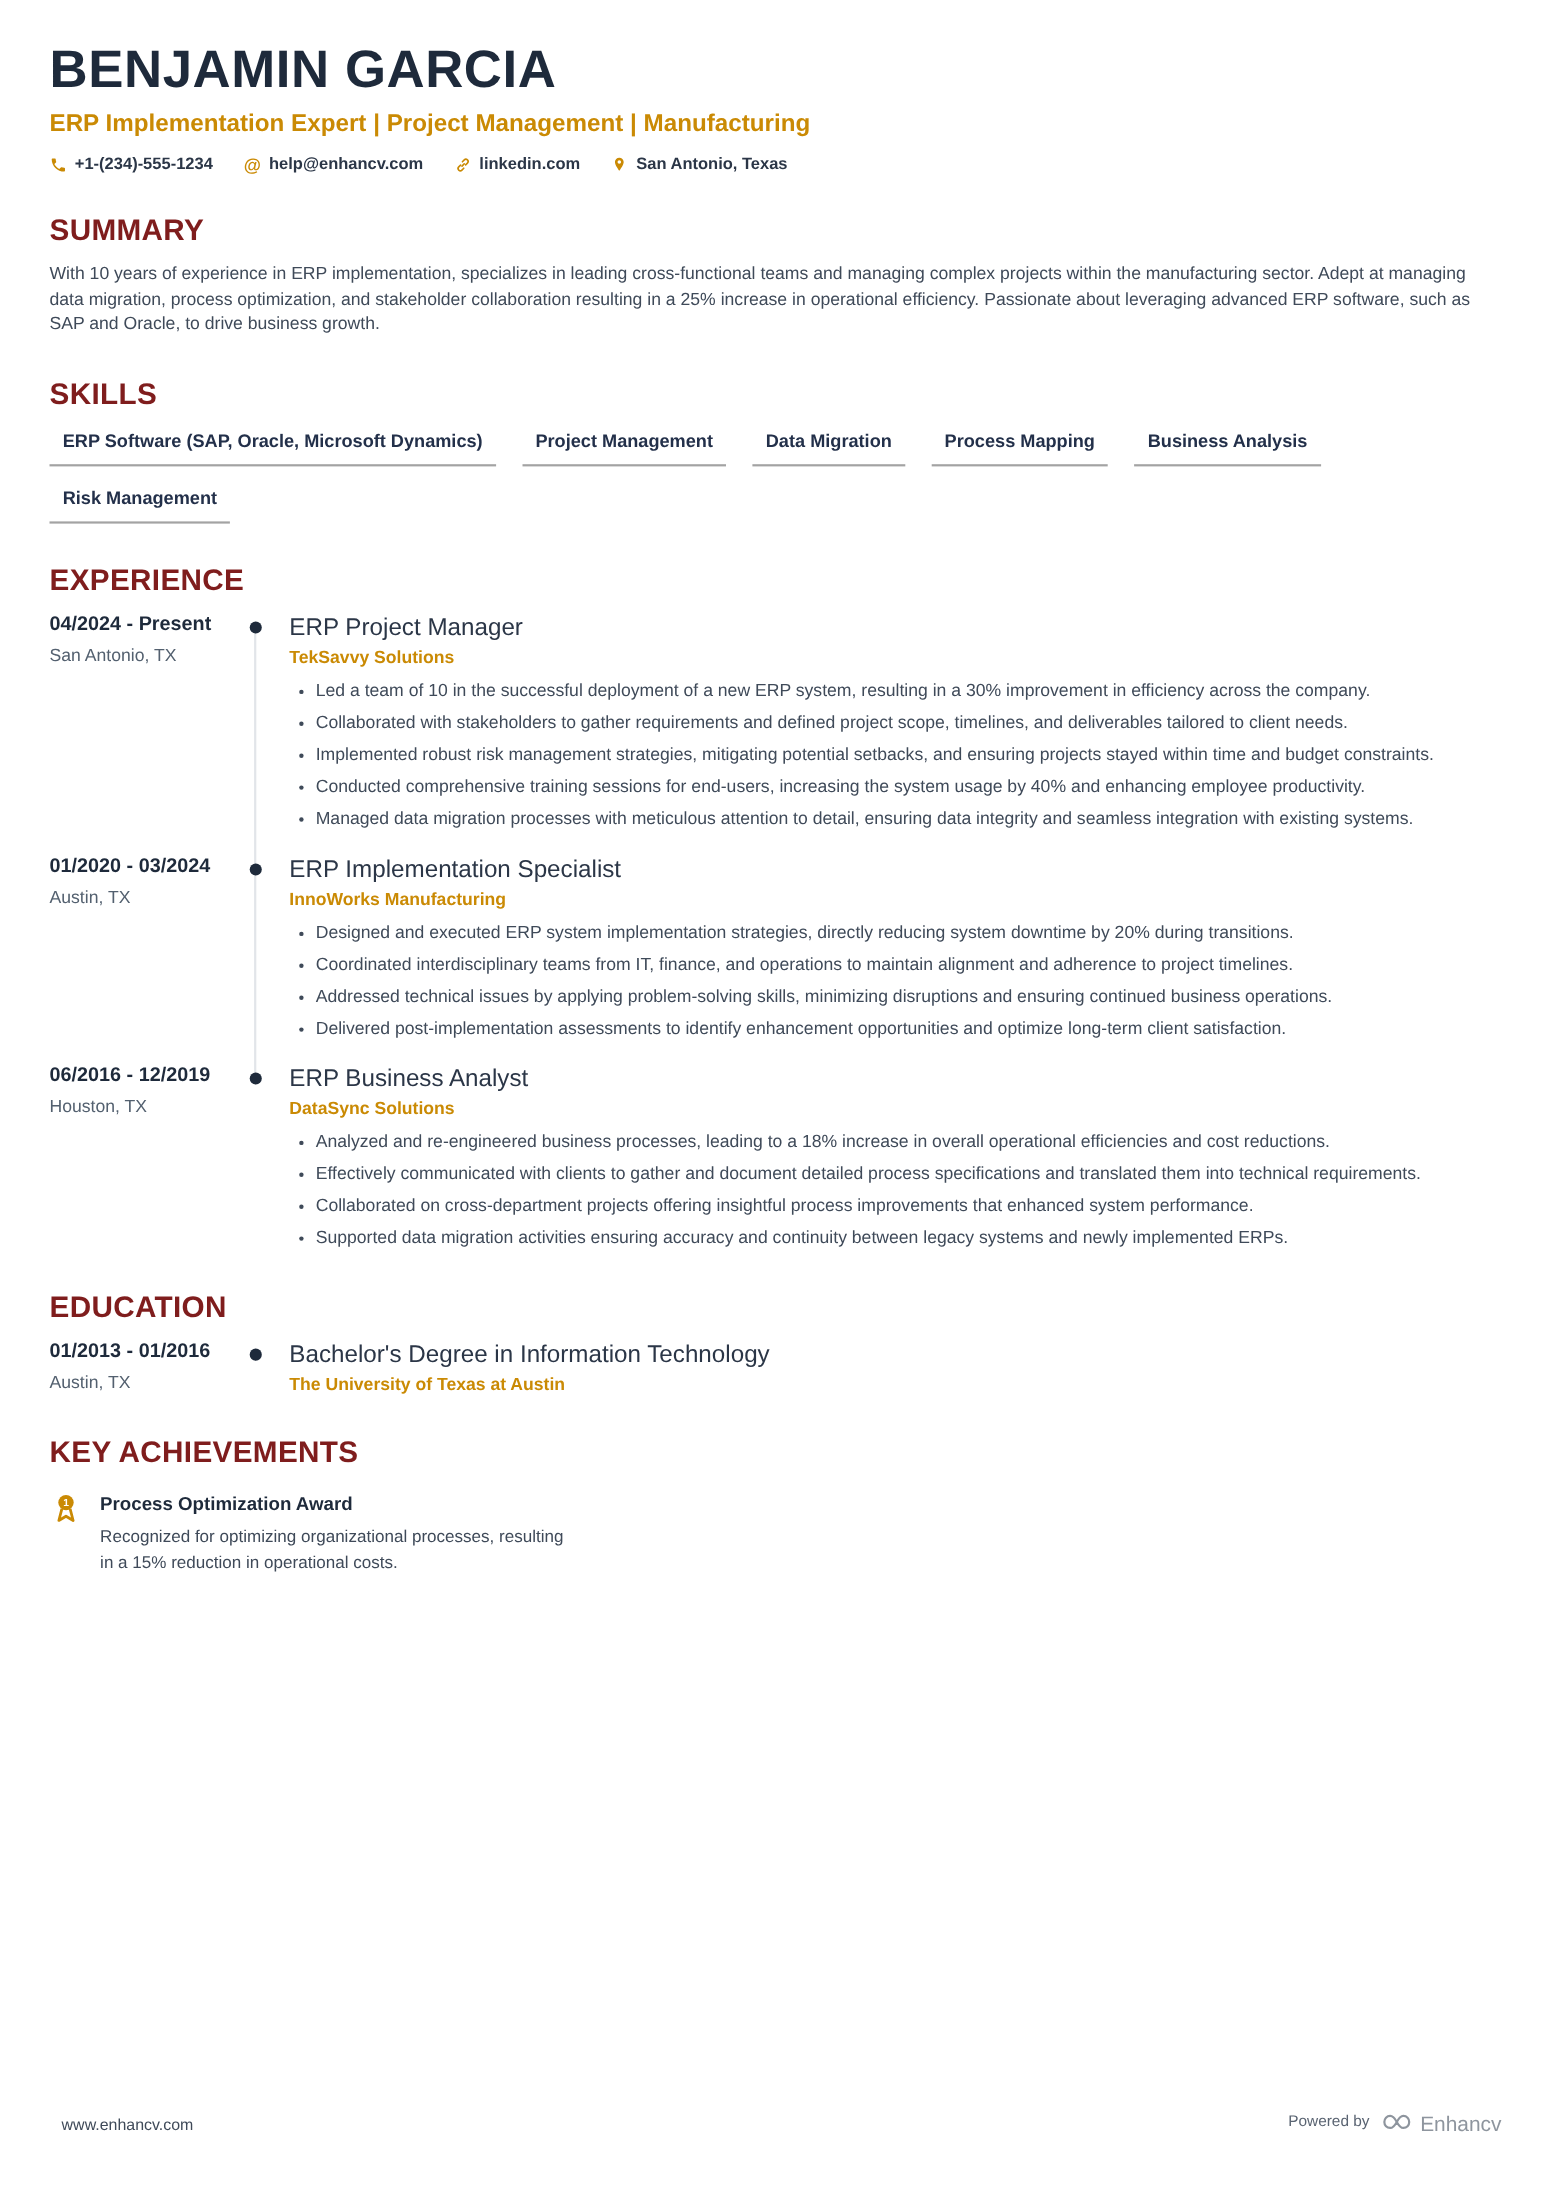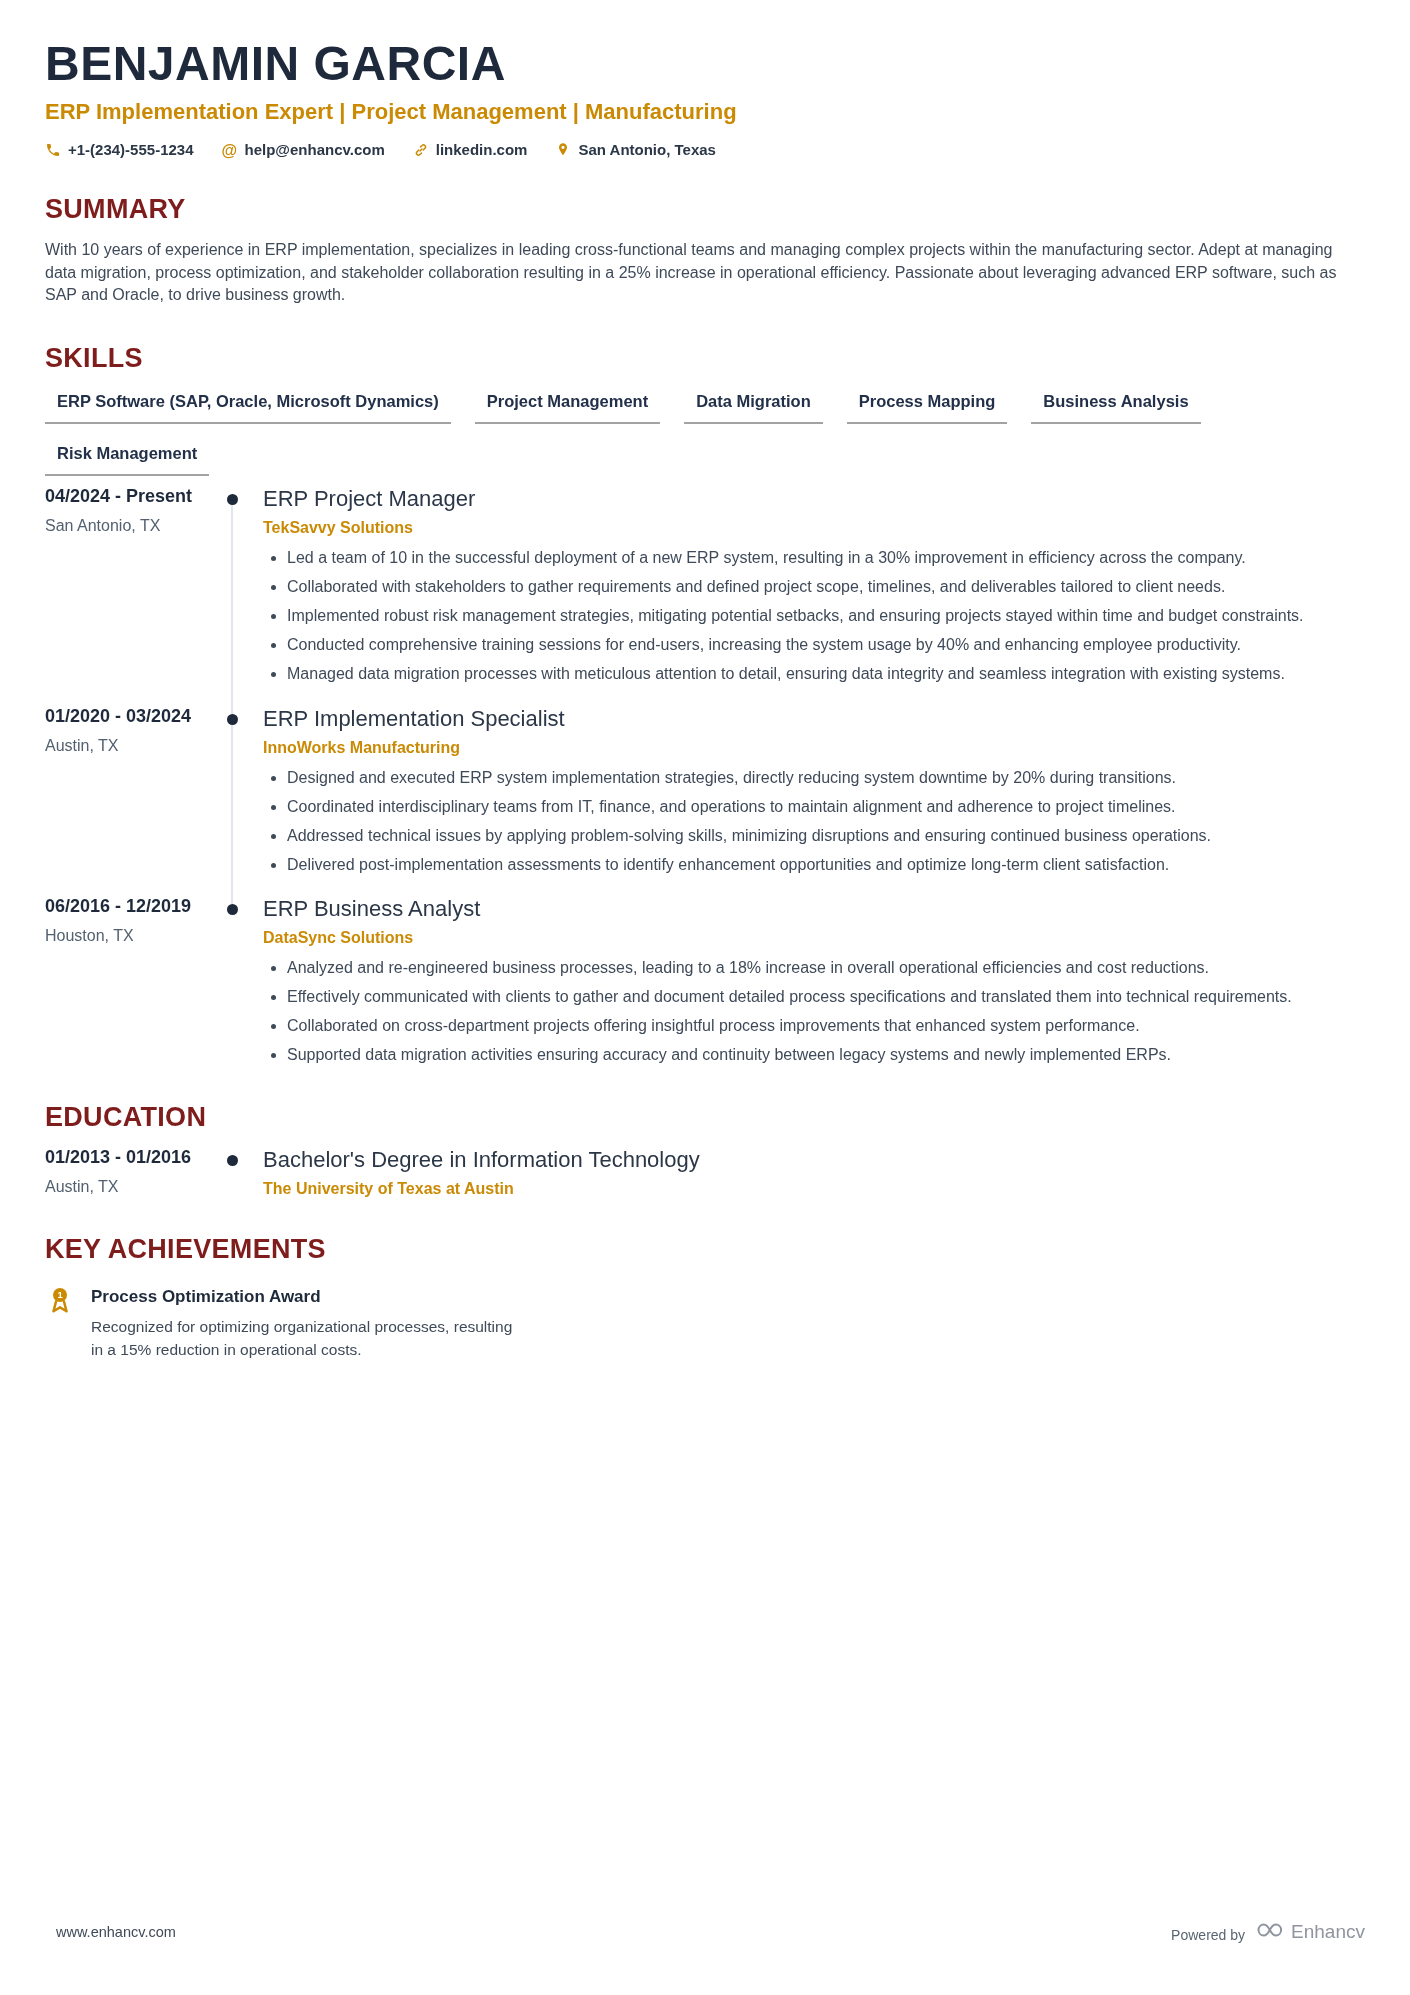--- a/index.html
+++ b/index.html
@@ -127,21 +127,21 @@
 
   
   .footer {
     position: absolute;
     left: 56px; right: 45px; bottom: 52px;
     display: flex;
     justify-content: space-between;
     align-items: center;
   }
   .footer-site { font-size: 14.5px; color: #3f4a59; }
-  .powered { display: flex; align-items: flex-end; gap: 10px; }
+  .powered { display: flex; align-items: flex-start; gap: 10px; }
   .powered-label { font-size: 14px; color: #5a6472; }
   .brand { display: flex; align-items: center; gap: 6px; }
   .brand-name { font-size: 19px; color: #8e959e; font-weight: 400; }
 </style>
 </head>
 <body>
 
 <div class="page">
 
   <h1 class="name">BENJAMIN GARCIA</h1>
@@ -186,20 +186,21 @@
   <div class="section-heading">SKILLS</div>
   <div class="skills-wrap">
     <span class="skill">ERP Software (SAP, Oracle, Microsoft Dynamics)</span>
     <span class="skill">Project Management</span>
     <span class="skill">Data Migration</span>
     <span class="skill">Process Mapping</span>
     <span class="skill">Business Analysis</span>
     <span class="skill">Risk Management</span>
   </div>
 
+  <div class="section-heading">EXPERIENCE</div>
   <div class="entries">
 
     <div class="entry has-line">
       <div class="e-left">
         <div class="e-date">04/2024 - Present</div>
         <div class="e-loc">San Antonio, TX</div>
       </div>
       <div class="e-right">
         <h3 class="e-title">ERP Project Manager</h3>
         <div class="e-company">TekSavvy Solutions</div>

